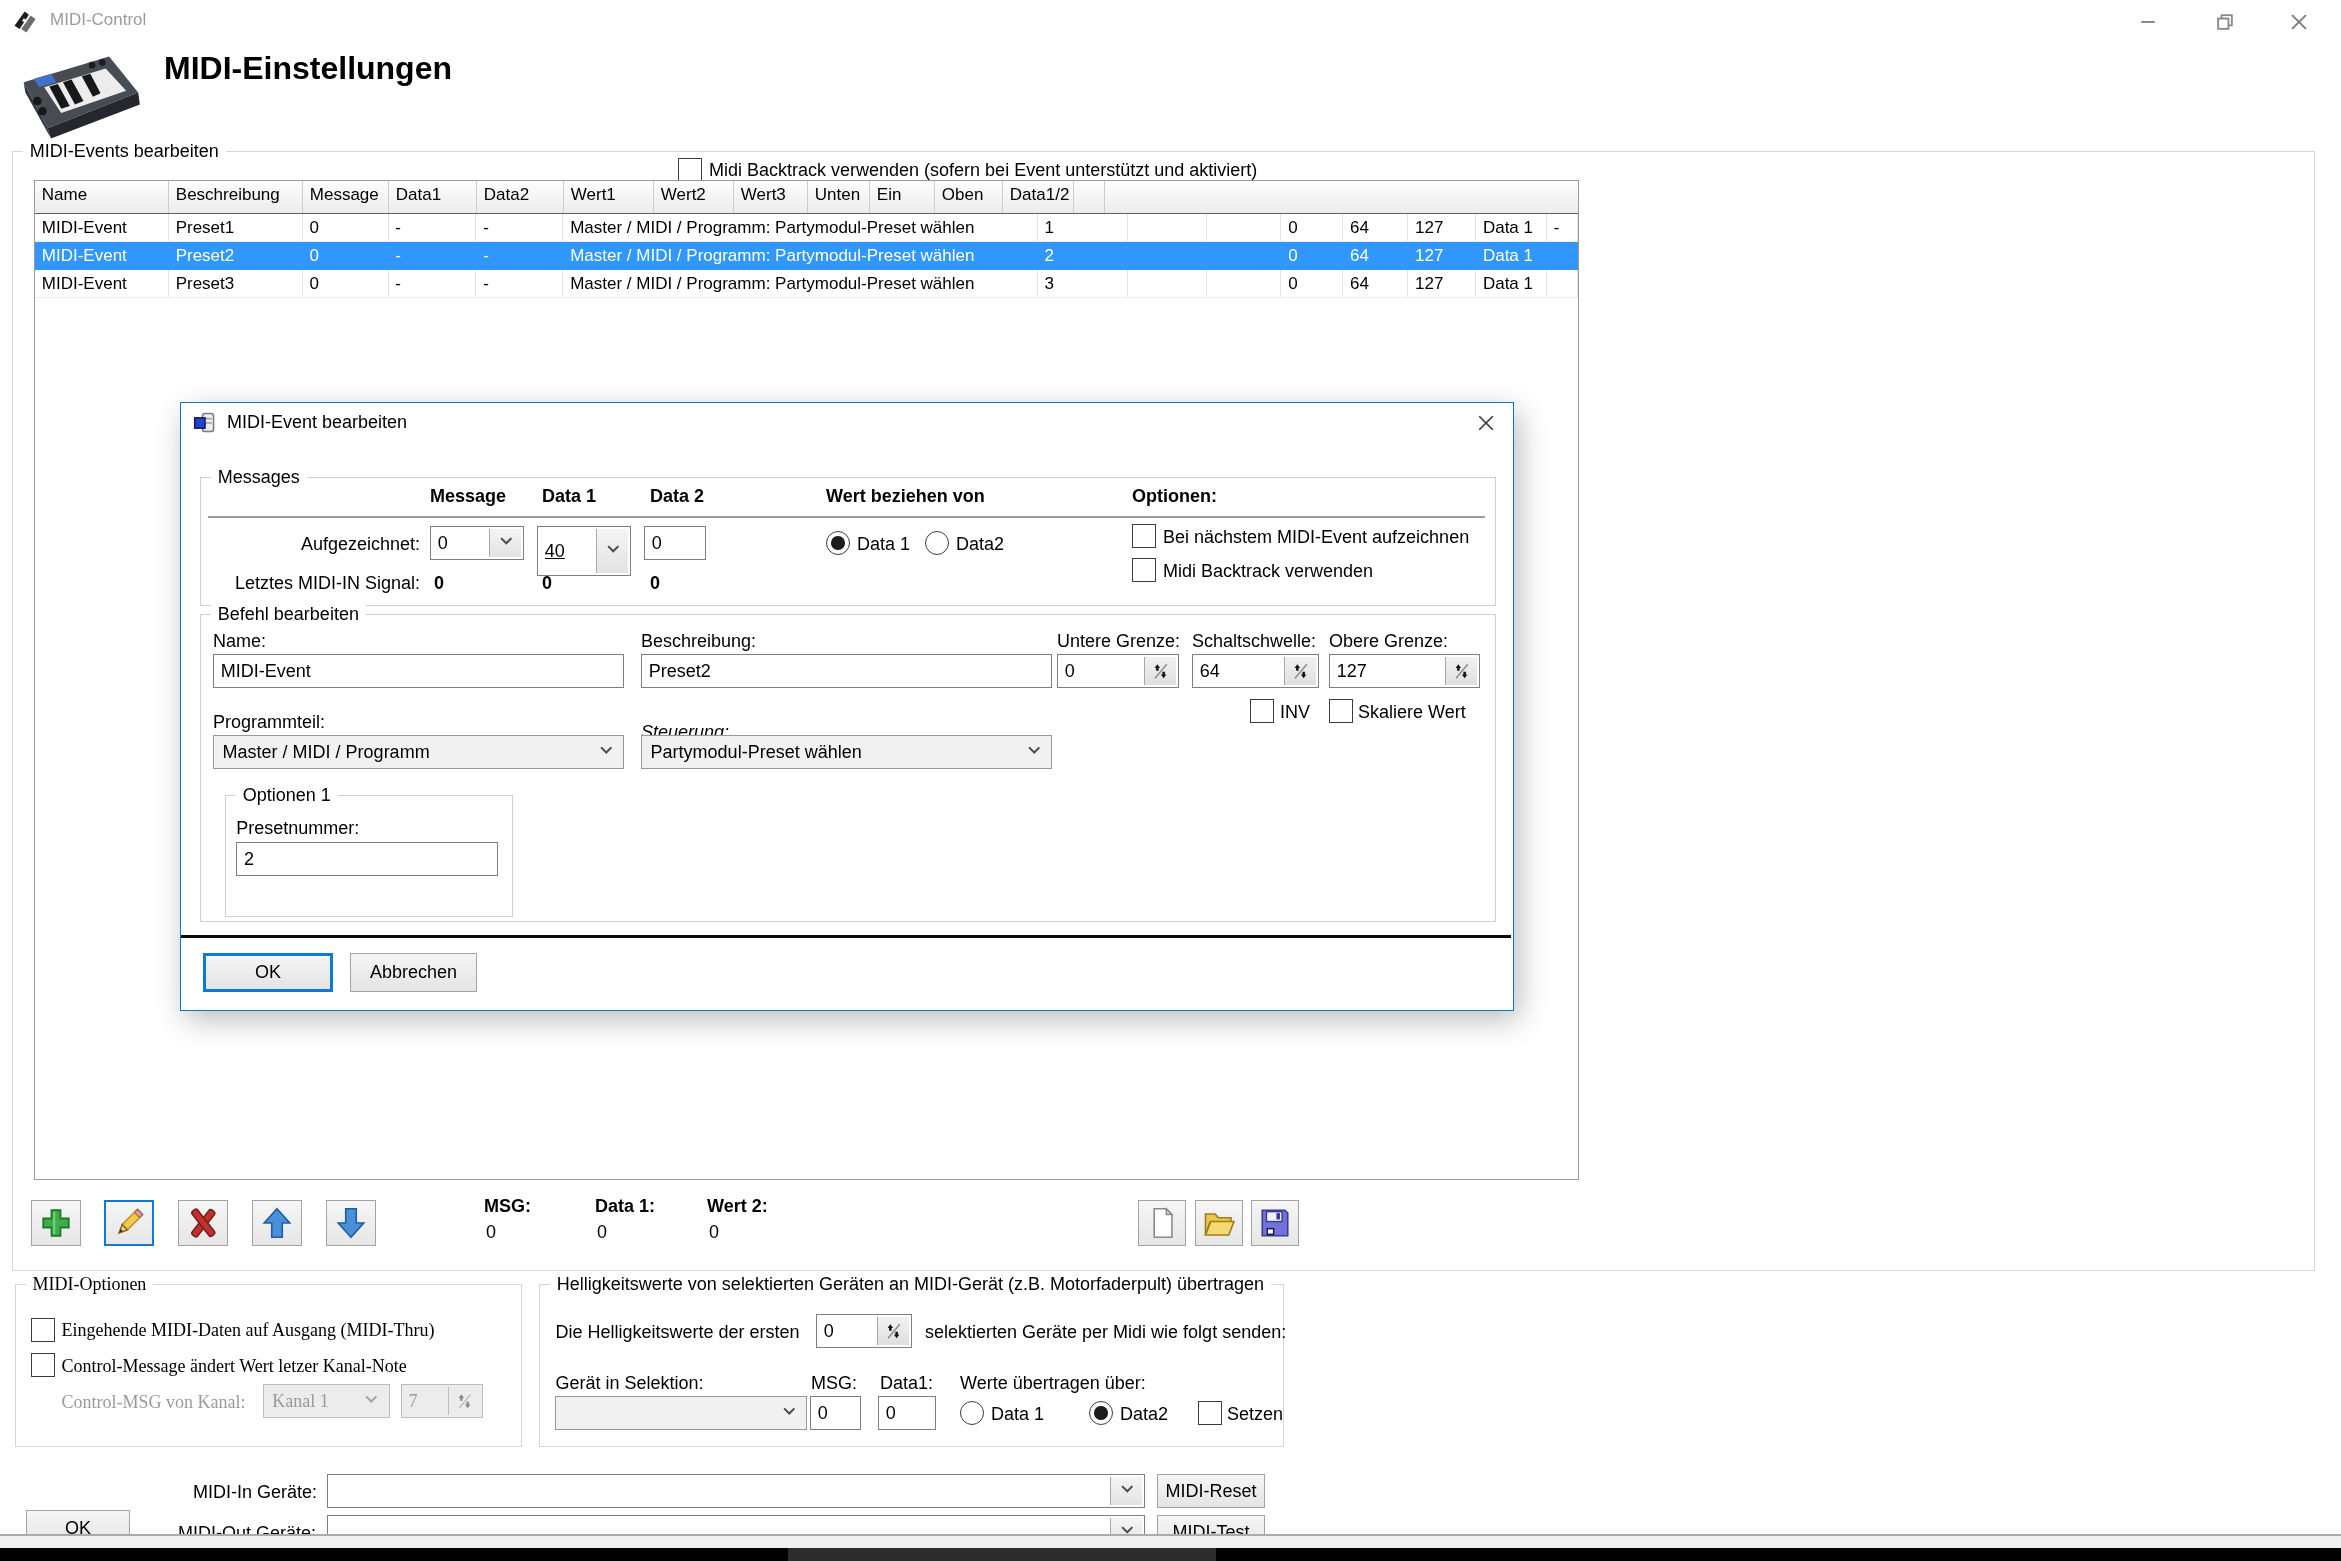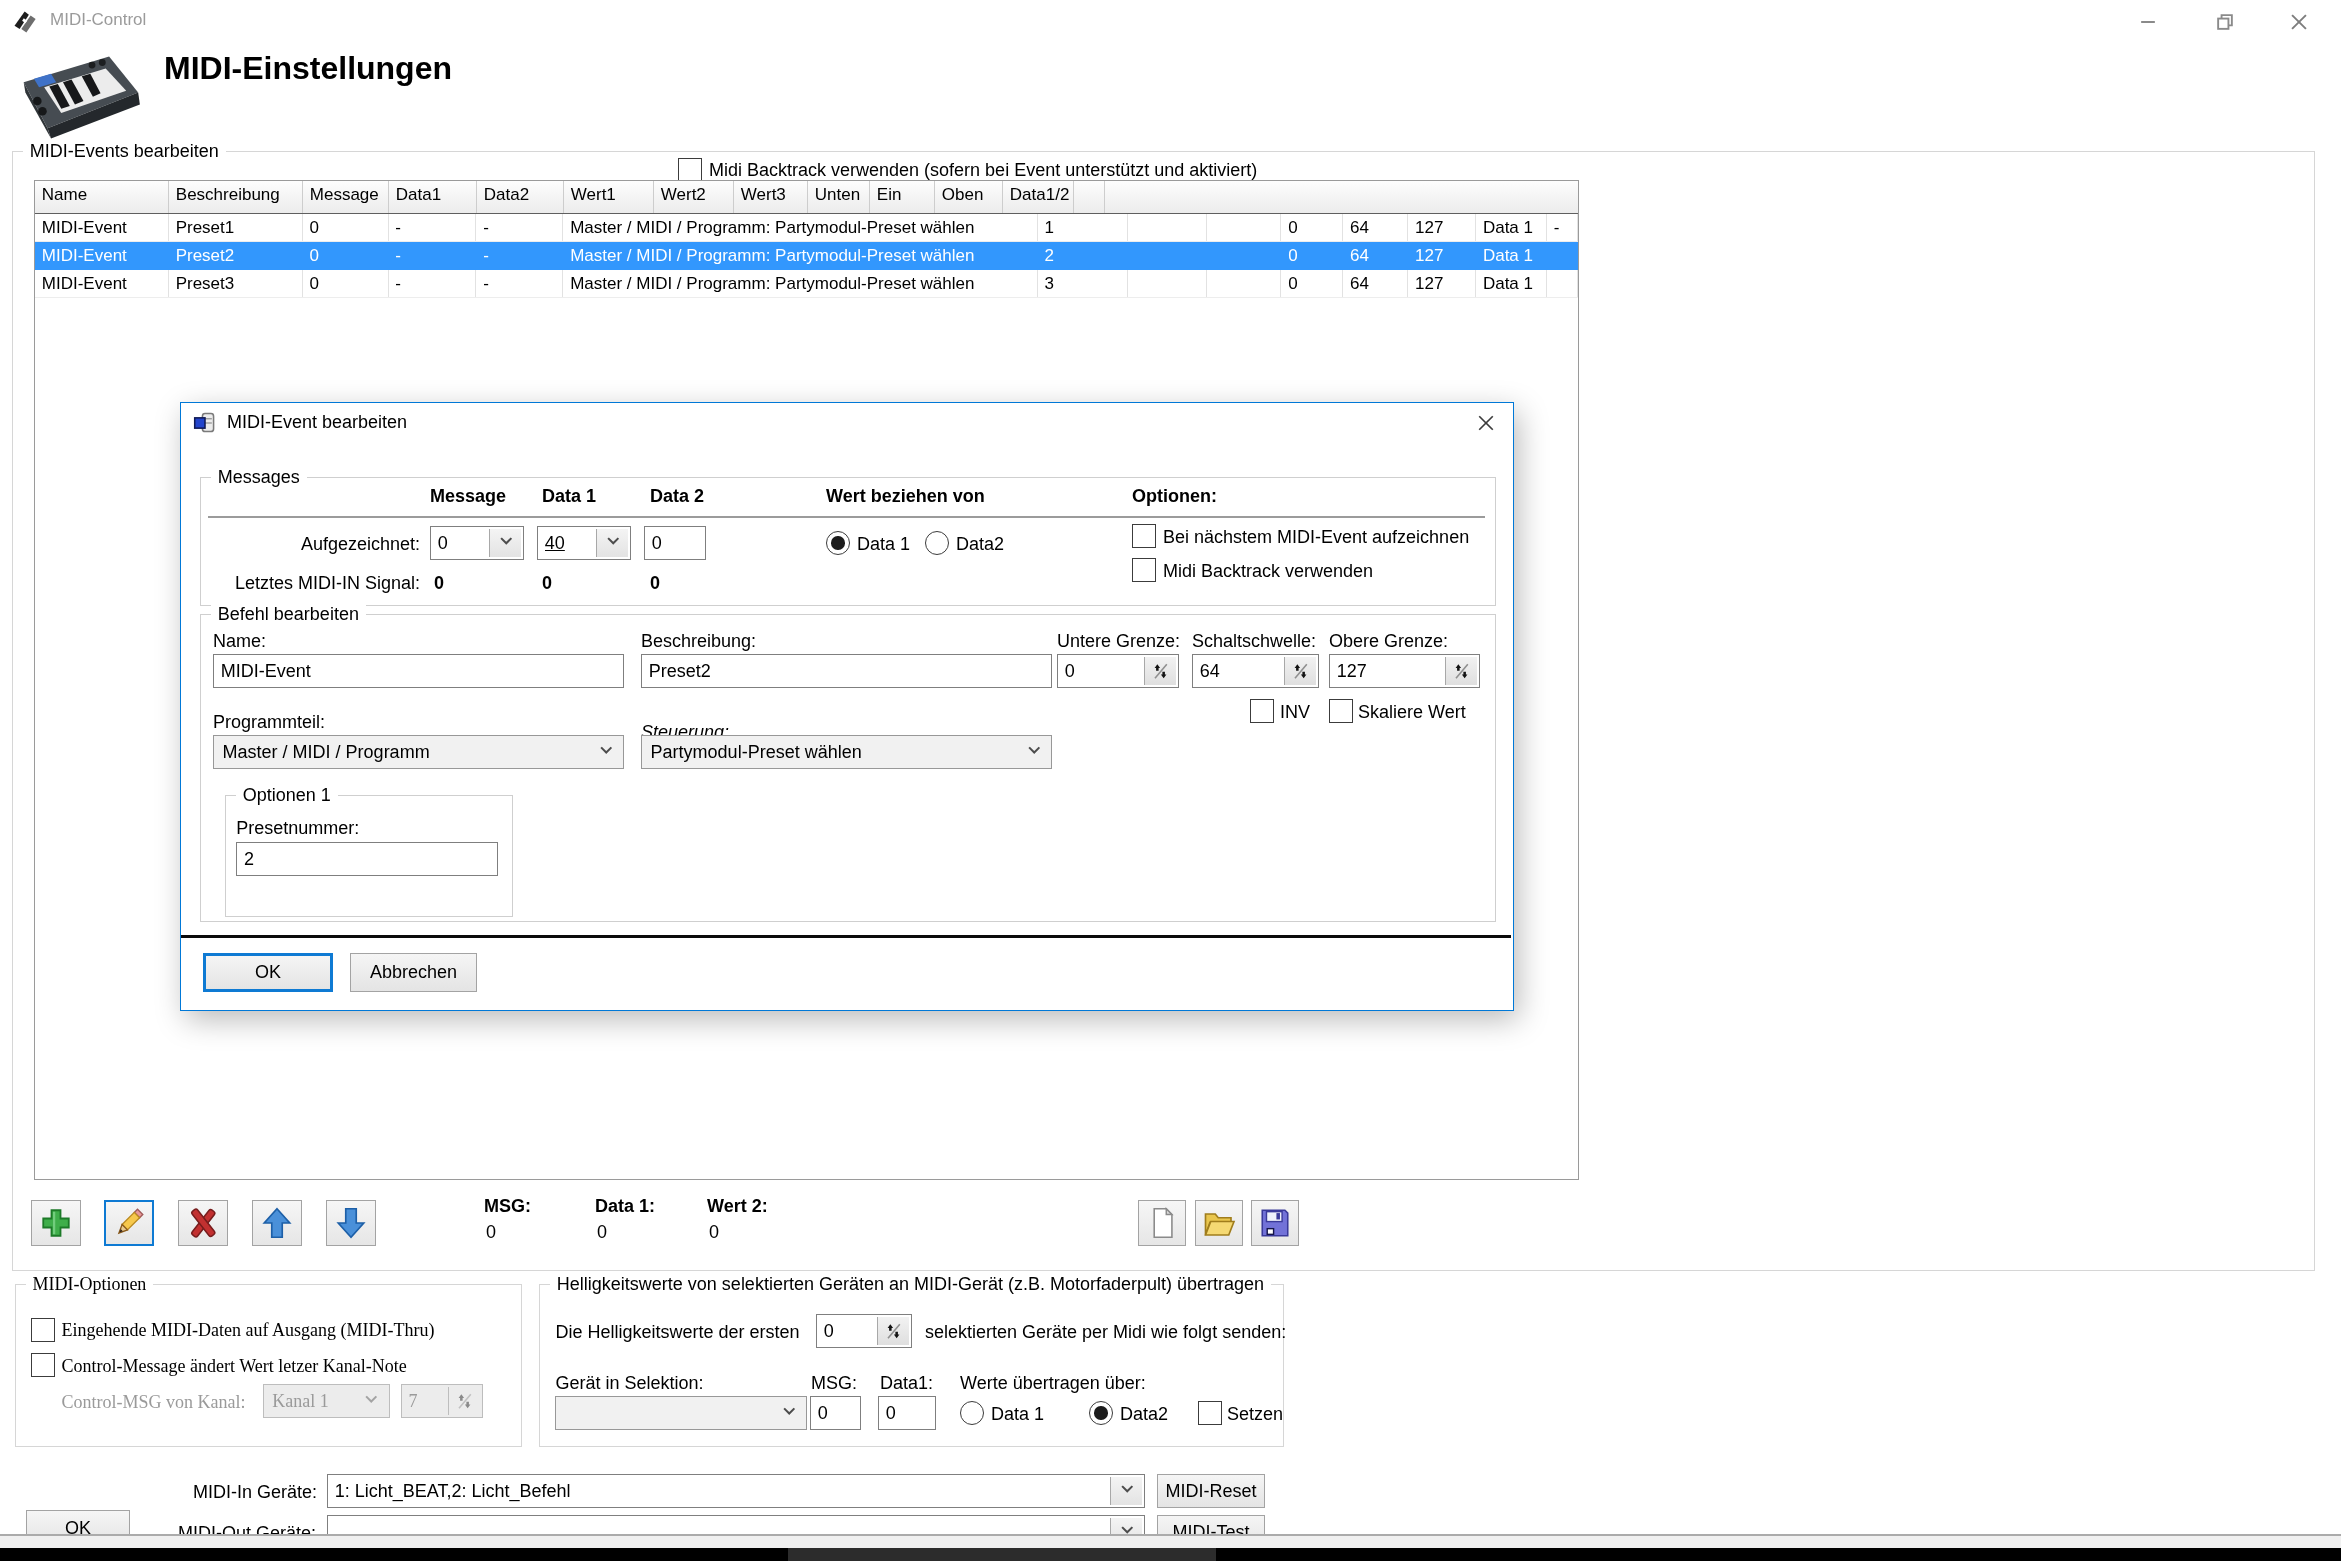--- a/index.html
+++ b/index.html
@@ -333,21 +333,20 @@
     <span class="checkbox" style="left:658px;top:116px;"></span>
     <span class="lbl" style="left:687px;top:118px;">Setzen</span>
   </div>
 
   <div class="btn" style="left:26px;top:1510px;width:104px;height:36px;">
     <span>OK</span>
   </div>
 
   <span class="lbl right" style="left:154px;top:1481px;width:163px;">MIDI-In Geräte:</span>
   <div class="edit hasdrop" style="left:327px;top:1474px;width:818px;height:34px;">
-    <span class="val">1: Licht_BEAT,2: Licht_Befehl</span>
     <span class="drop">
         <span class="chev"><svg viewBox="0 0 24 24" width="20.5" height="20.5">
             <polyline points="6,9.5 12,15.5 18,9.5" fill="none" stroke="#4d4d4d" stroke-width="2.4"></polyline>
           </svg></span>
       </span>
   </div>
   <div class="btn" style="left:1157px;top:1474px;width:108px;height:34px;">
     <span>MIDI-Reset</span>
   </div>
 
@@ -399,21 +398,21 @@
 
       <span class="lbl right" style="left:0px;top:55px;width:219px;">Aufgezeichnet:</span>
       <div class="edit hasdrop" style="left:229px;top:48px;width:94px;height:34px;">
         <span class="val">0</span>
         <span class="drop">
             <span class="chev"><svg viewBox="0 0 24 24" width="20.5" height="20.5">
                 <polyline points="6,9.5 12,15.5 18,9.5" fill="none" stroke="#4d4d4d" stroke-width="2.4"></polyline>
               </svg></span>
           </span>
       </div>
-      <div class="edit hasdrop" style="left:336px;top:48px;width:94px;height:34px;text-decoration:underline;">
+      <div class="edit hasdrop" style="left:336px;top:48px;width:94px;height:50px;text-decoration:underline;">
         <span class="val">40</span>
         <span class="drop">
             <span class="chev"><svg viewBox="0 0 24 24" width="20.5" height="20.5">
                 <polyline points="6,9.5 12,15.5 18,9.5" fill="none" stroke="#4d4d4d" stroke-width="2.4"></polyline>
               </svg></span>
           </span>
       </div>
       <div class="edit" style="left:443px;top:48px;width:62px;height:34px;">
         <span class="val">0</span>
       </div>

